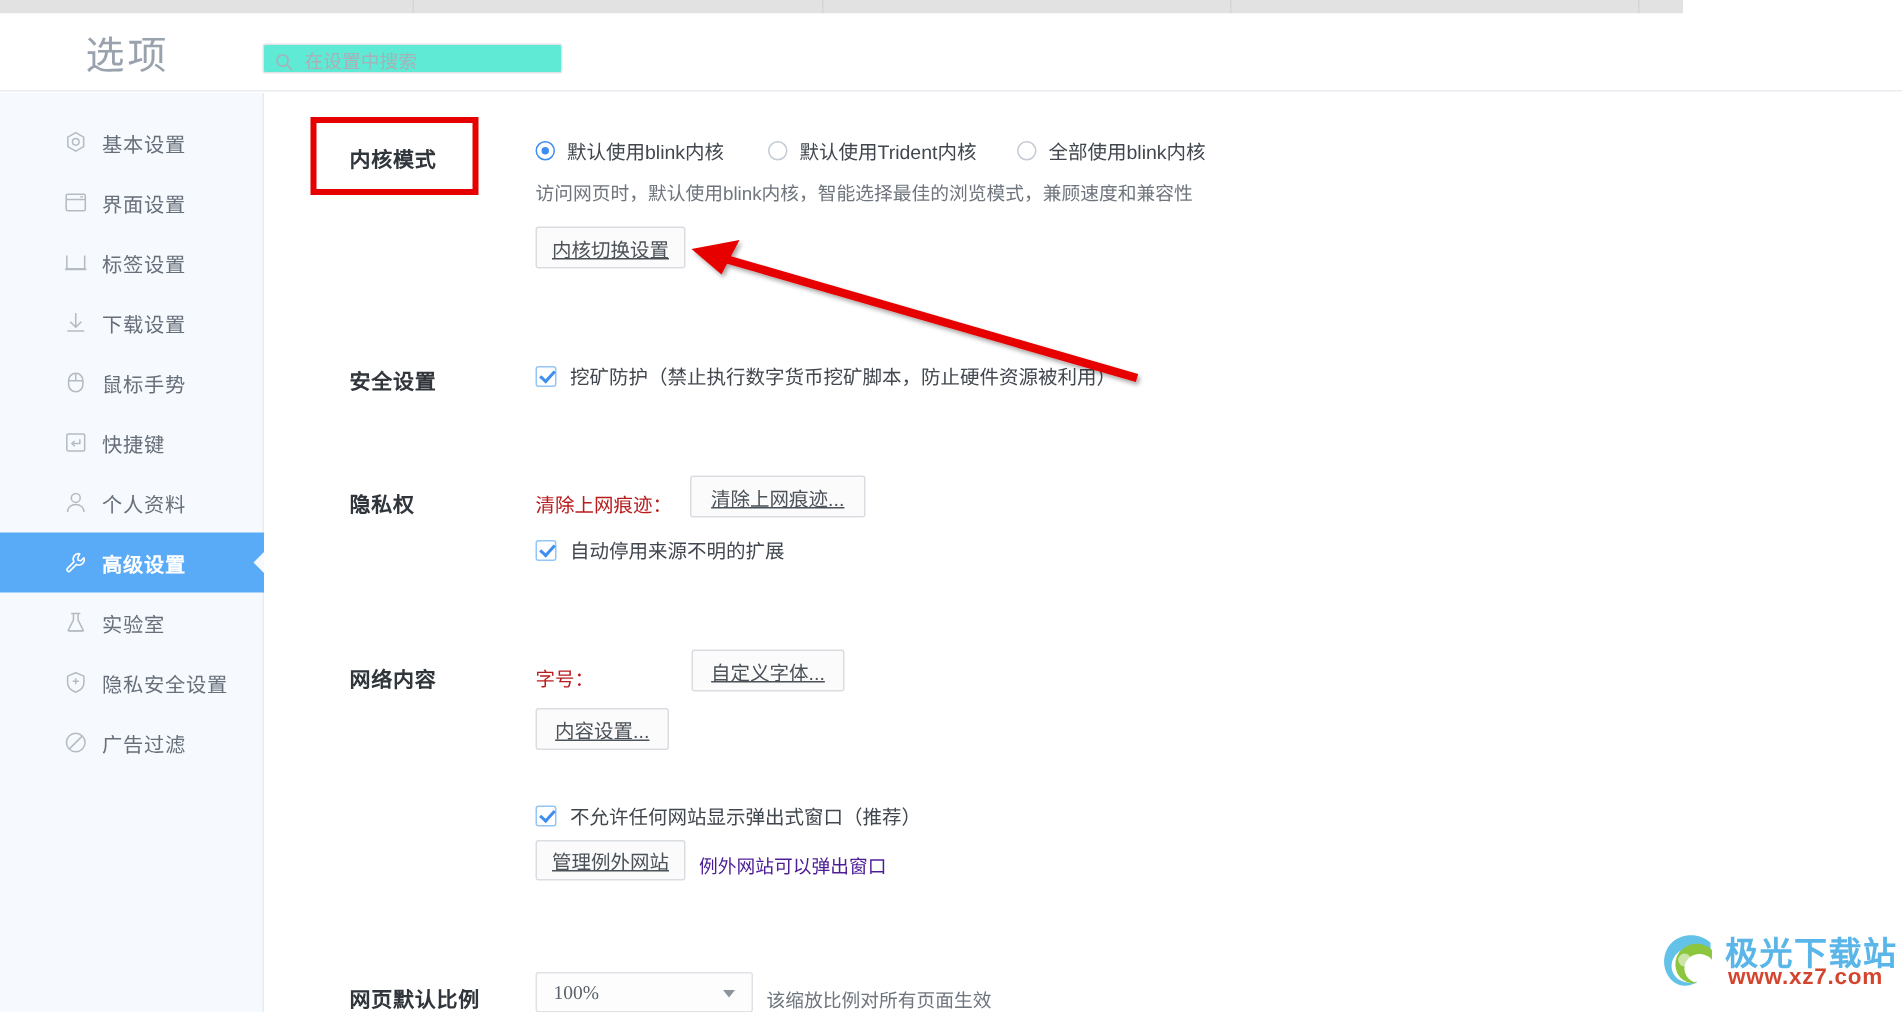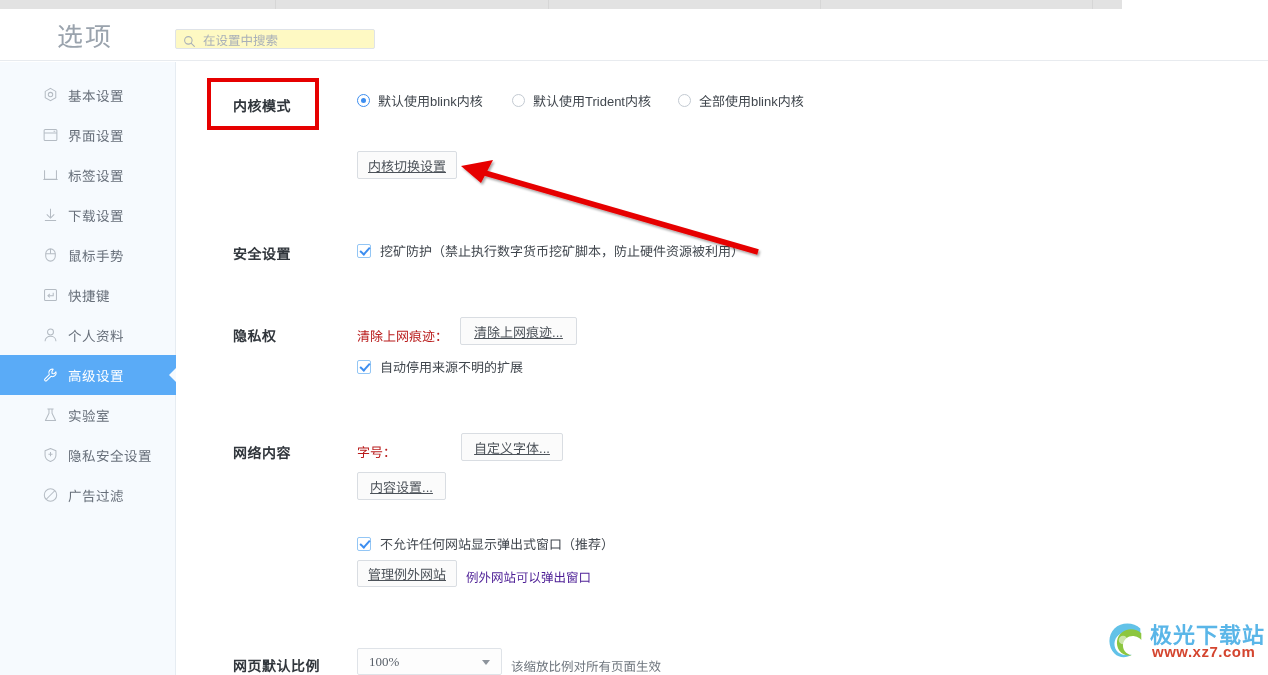--- a/index.html
+++ b/index.html
@@ -41,21 +41,21 @@
     position: absolute; left: 57px; top: 13px;
     font-size: 26px; color: #9aa3ad; letter-spacing: 2px;
     font-weight: 400; line-height: 30px;
     white-space: nowrap;
   }
   .search-box {
     position: absolute; left: 175px; top: 20px;
     width: 200px; height: 20px;
     border: 1px solid #dfe3e8;
     border-radius: 2px;
-    background: #fef9c3;
+    background: #5eead4;
   }
   .search-box .mag {
     position: absolute; left: 7px; top: 5px;
     width: 13px; height: 13px;
   }
   .search-input {
     position: absolute; left: 25px; top: 0;
     width: 168px; height: 22px;
     border: 0; outline: 0; background: transparent;
     font-family: inherit; font-size: 12.5px; color: #6b7280;
@@ -81,21 +81,21 @@
     transform: translateY(-50%);
     width: 17px; height: 17px;
     display: block;
   }
   .nav-item .lbl {
     position: absolute; left: 68px;
     font-size: 13.5px; color: #676f7a;
     letter-spacing: .5px; white-space: nowrap;
   }
   .nav-item.active { background: #5aabf7; }
-  .nav-item.active .lbl { color: #ffffff; font-weight: normal; }
+  .nav-item.active .lbl { color: #ffffff; font-weight: bold; }
   .nav-item.active .notch {
     position: absolute; right: 0; top: 50%;
     transform: translateY(-50%);
     width: 0; height: 0;
     border-top: 7px solid transparent;
     border-bottom: 7px solid transparent;
     border-right: 7px solid #f6fafe;
   }
 
   
@@ -365,20 +365,21 @@
     </div>
     <div class="radio" style="left:335px; top:29px">
       <span class="dot"></span>
       <span class="txt">默认使用Trident内核</span>
     </div>
     <div class="radio" style="left:501px; top:29px">
       <span class="dot"></span>
       <span class="txt">全部使用blink内核</span>
     </div>
 
+    <div class="desc" style="left:180px; top:56px">访问网页时，默认使用blink内核，智能选择最佳的浏览模式，兼顾速度和兼容性</div>
 
     <button class="btn" style="left:180px; top:89px; width:100px; height:28px">内核切换设置</button>
 
     <div class="sec-title" style="left:56px; top:181px">安全设置</div>
     <div class="cbx on" style="left:180px; top:179px">
       <span class="box"></span>
       <span class="txt">挖矿防护（禁止执行数字货币挖矿脚本，防止硬件资源被利用）</span>
     </div>
 
     <div class="sec-title" style="left:56px; top:263px">隐私权</div>

